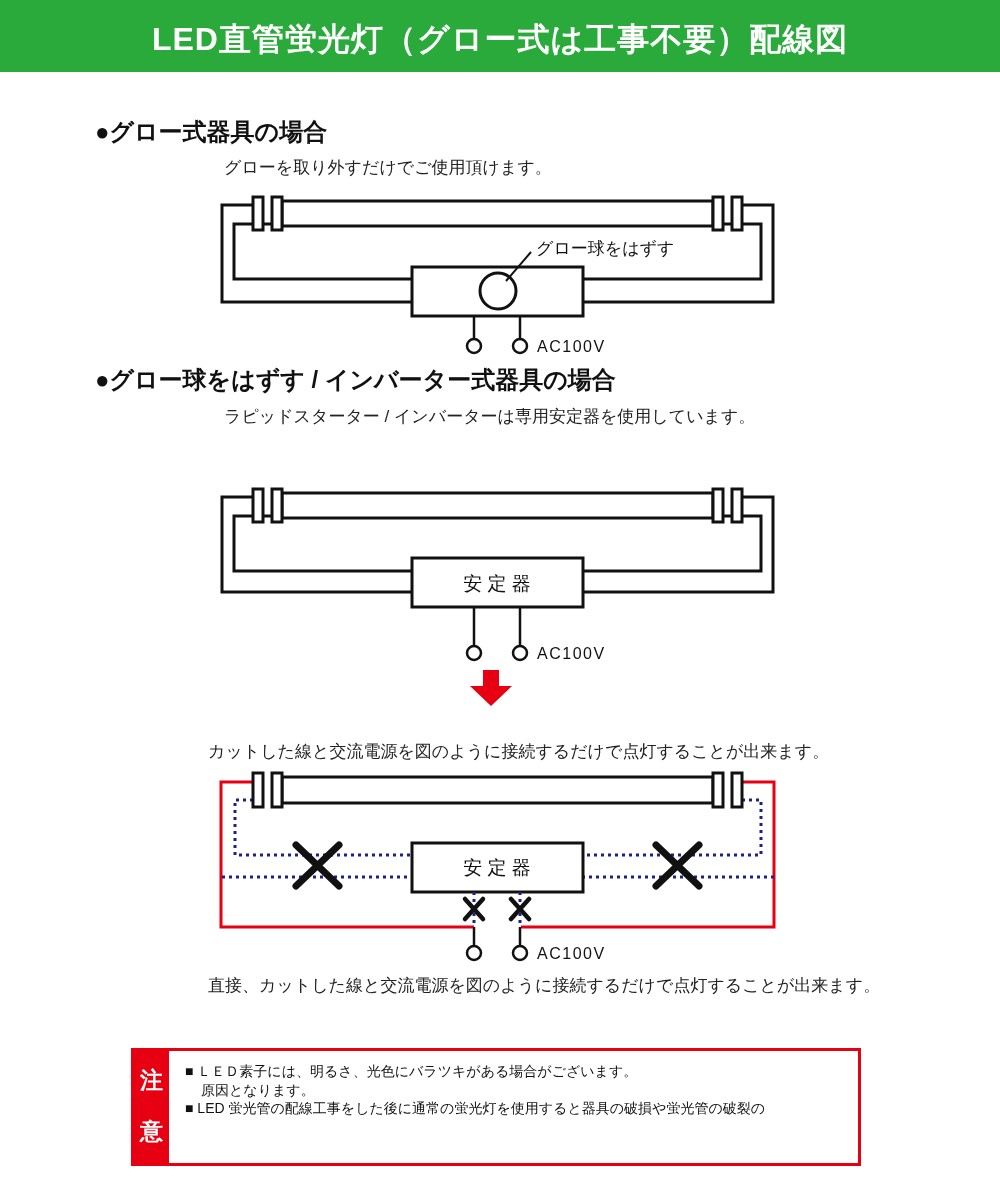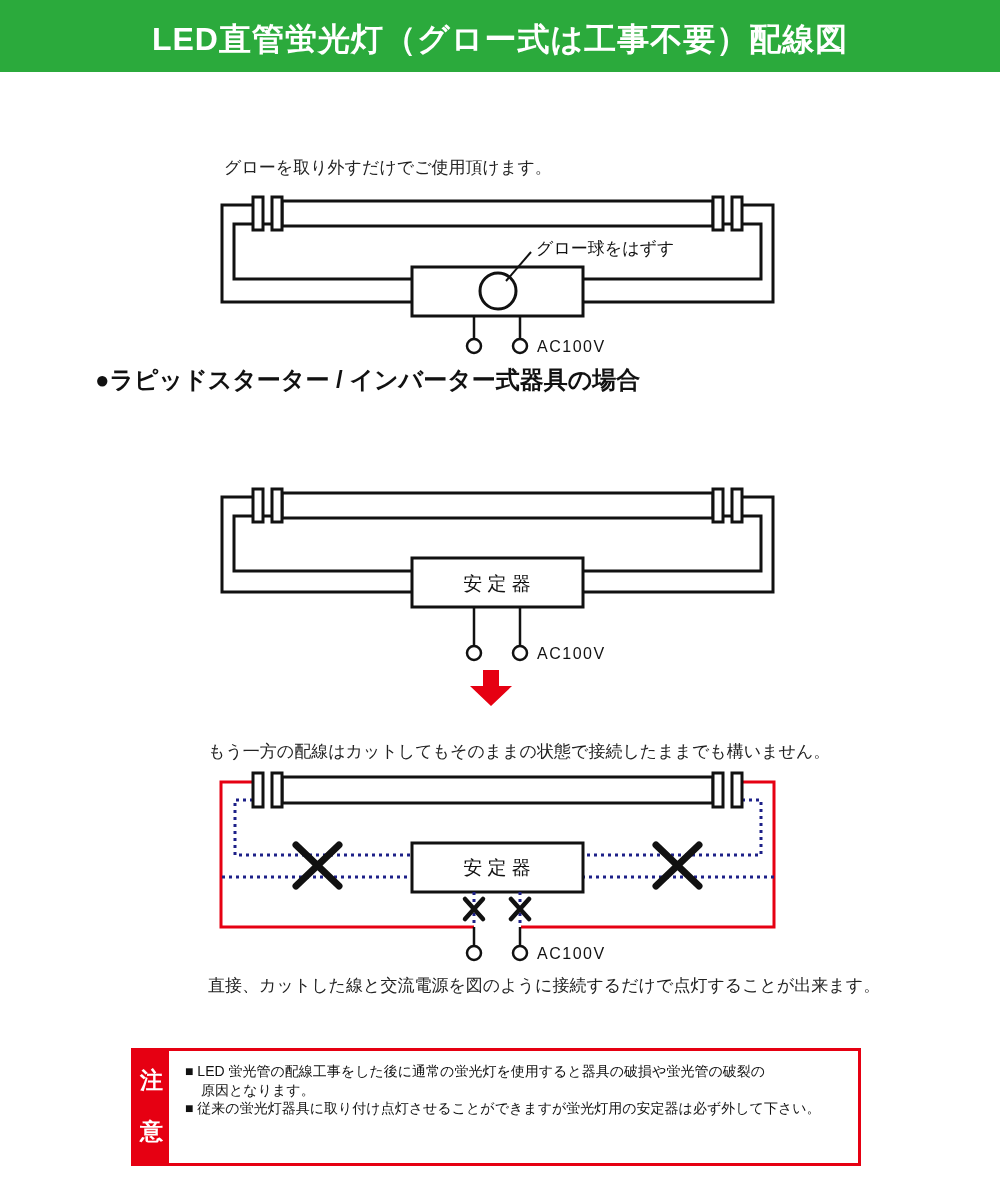--- a/index.html
+++ b/index.html
@@ -36,20 +36,21 @@
 </style>
 </head>
 <body>
 
 <div class="page">
 
   <div class="banner">
     <span class="banner-title">LED直管蛍光灯（グロー式は工事不要）配線図</span>
   </div>
 
+  <div class="sec-heading" style="left:95px;top:116px;">●グロー式器具の場合</div>
   <div class="body-text" style="left:224px;top:155px;">グローを取り外すだけでご使用頂けます。</div>
 
   <svg style="top:185px;" width="1000" height="178" viewBox="0 185 1000 178">
 
     <polyline class="wire" points="253,205 222,205 222,302 412,302"></polyline>
     <polyline class="wire" points="742,205 773,205 773,302 583,302"></polyline>
     <polyline class="wire" points="272,224 234,224 234,279 412,279"></polyline>
     <polyline class="wire" points="723,224 761,224 761,279 583,279"></polyline>
 
     <rect class="tube" x="282" y="201" width="431" height="25"></rect>
@@ -63,21 +64,22 @@
     <line x1="506" y1="281" x2="531" y2="252" stroke="#111" stroke-width="2"></line>
     <text class="diag-label" x="536" y="254">グロー球をはずす</text>
 
     <line class="wire-thin" x1="474" y1="316" x2="474" y2="339"></line>
     <line class="wire-thin" x1="520" y1="316" x2="520" y2="339"></line>
     <circle class="terminal" cx="474" cy="346" r="7"></circle>
     <circle class="terminal" cx="520" cy="346" r="7"></circle>
     <text class="ac-label" x="537" y="352">AC100V</text>
   </svg>
 
-  <div class="sec-heading" style="left:95px;top:364px;">●ラピッドスターター / インバーター式器具の場合</div>
+  <div class="sec-heading" style="left:95px;top:364px;">●グロー球をはずす / インバーター式器具の場合</div>
+  <div class="body-text" style="left:224px;top:404px;">ラピッドスターター / インバーターは専用安定器を使用しています。</div>
 
   <svg style="top:483px;" width="1000" height="182" viewBox="0 483 1000 182">
     <polyline class="wire" points="253,497 222,497 222,592 412,592"></polyline>
     <polyline class="wire" points="742,497 773,497 773,592 583,592"></polyline>
     <polyline class="wire" points="272,516 234,516 234,571 412,571"></polyline>
     <polyline class="wire" points="723,516 761,516 761,571 583,571"></polyline>
     <rect class="tube" x="282" y="493" width="431" height="25"></rect>
     <rect class="pin" x="253" y="489" width="10" height="33"></rect>
     <rect class="pin" x="272" y="489" width="10" height="33"></rect>
     <rect class="pin" x="713" y="489" width="10" height="33"></rect>
@@ -88,21 +90,21 @@
     <line class="wire-thin" x1="520" y1="607" x2="520" y2="646"></line>
     <circle class="terminal" cx="474" cy="653" r="7"></circle>
     <circle class="terminal" cx="520" cy="653" r="7"></circle>
     <text class="ac-label" x="537" y="659">AC100V</text>
   </svg>
 
   <svg style="top:666px;" width="1000" height="44" viewBox="0 666 1000 44">
     <polygon class="arrow" points="483,670 499,670 499,686 512,686 491,706 470,686 483,686"></polygon>
   </svg>
 
-  <div class="body-text" style="left:208px;top:739px;">もう一方の配線はカットしてもそのままの状態で接続したままでも構いません。</div>
+  <div class="body-text" style="left:208px;top:739px;">カットした線と交流電源を図のように接続するだけで点灯することが出来ます。</div>
 
   <svg style="top:770px;" width="1000" height="200" viewBox="0 770 1000 200">
 
     <polyline class="red-wire" points="253,782 221,782 221,927 474,927"></polyline>
     <polyline class="red-wire" points="742,782 774,782 774,927 521,927"></polyline>
 
     <polyline class="blue-dot" points="253,800 235,800 235,855 412,855"></polyline>
     <line class="blue-dot" x1="222" y1="877" x2="412" y2="877"></line>
     <polyline class="blue-dot" points="742,800 761,800 761,855 583,855"></polyline>
     <line class="blue-dot" x1="774" y1="877" x2="583" y2="877"></line>
@@ -144,19 +146,19 @@
   </svg>
 
   <div class="body-text" style="left:208px;top:973px;">直接、カットした線と交流電源を図のように接続するだけで点灯することが出来ます。</div>
 
   <div class="notice">
     <div class="notice-side">
       <span>注</span>
       <span>意</span>
     </div>
     <div class="notice-content">
+      <div class="notice-row"><span>■</span> <span>ＬＥＤ素子には、明るさ、光色にバラツキがある場合がございます。</span></div>
+      <div class="notice-row"><span class="cont">原因となります。</span></div>
       <div class="notice-row"><span>■</span> <span>LED 蛍光管の配線工事をした後に通常の蛍光灯を使用すると器具の破損や蛍光管の破裂の</span></div>
-      <div class="notice-row"><span class="cont">原因となります。</span></div>
-      <div class="notice-row"><span>■</span> <span>従来の蛍光灯器具に取り付け点灯させることができますが蛍光灯用の安定器は必ず外して下さい。</span></div>
     </div>
   </div>
 
 </div>
 
 </body></html>

